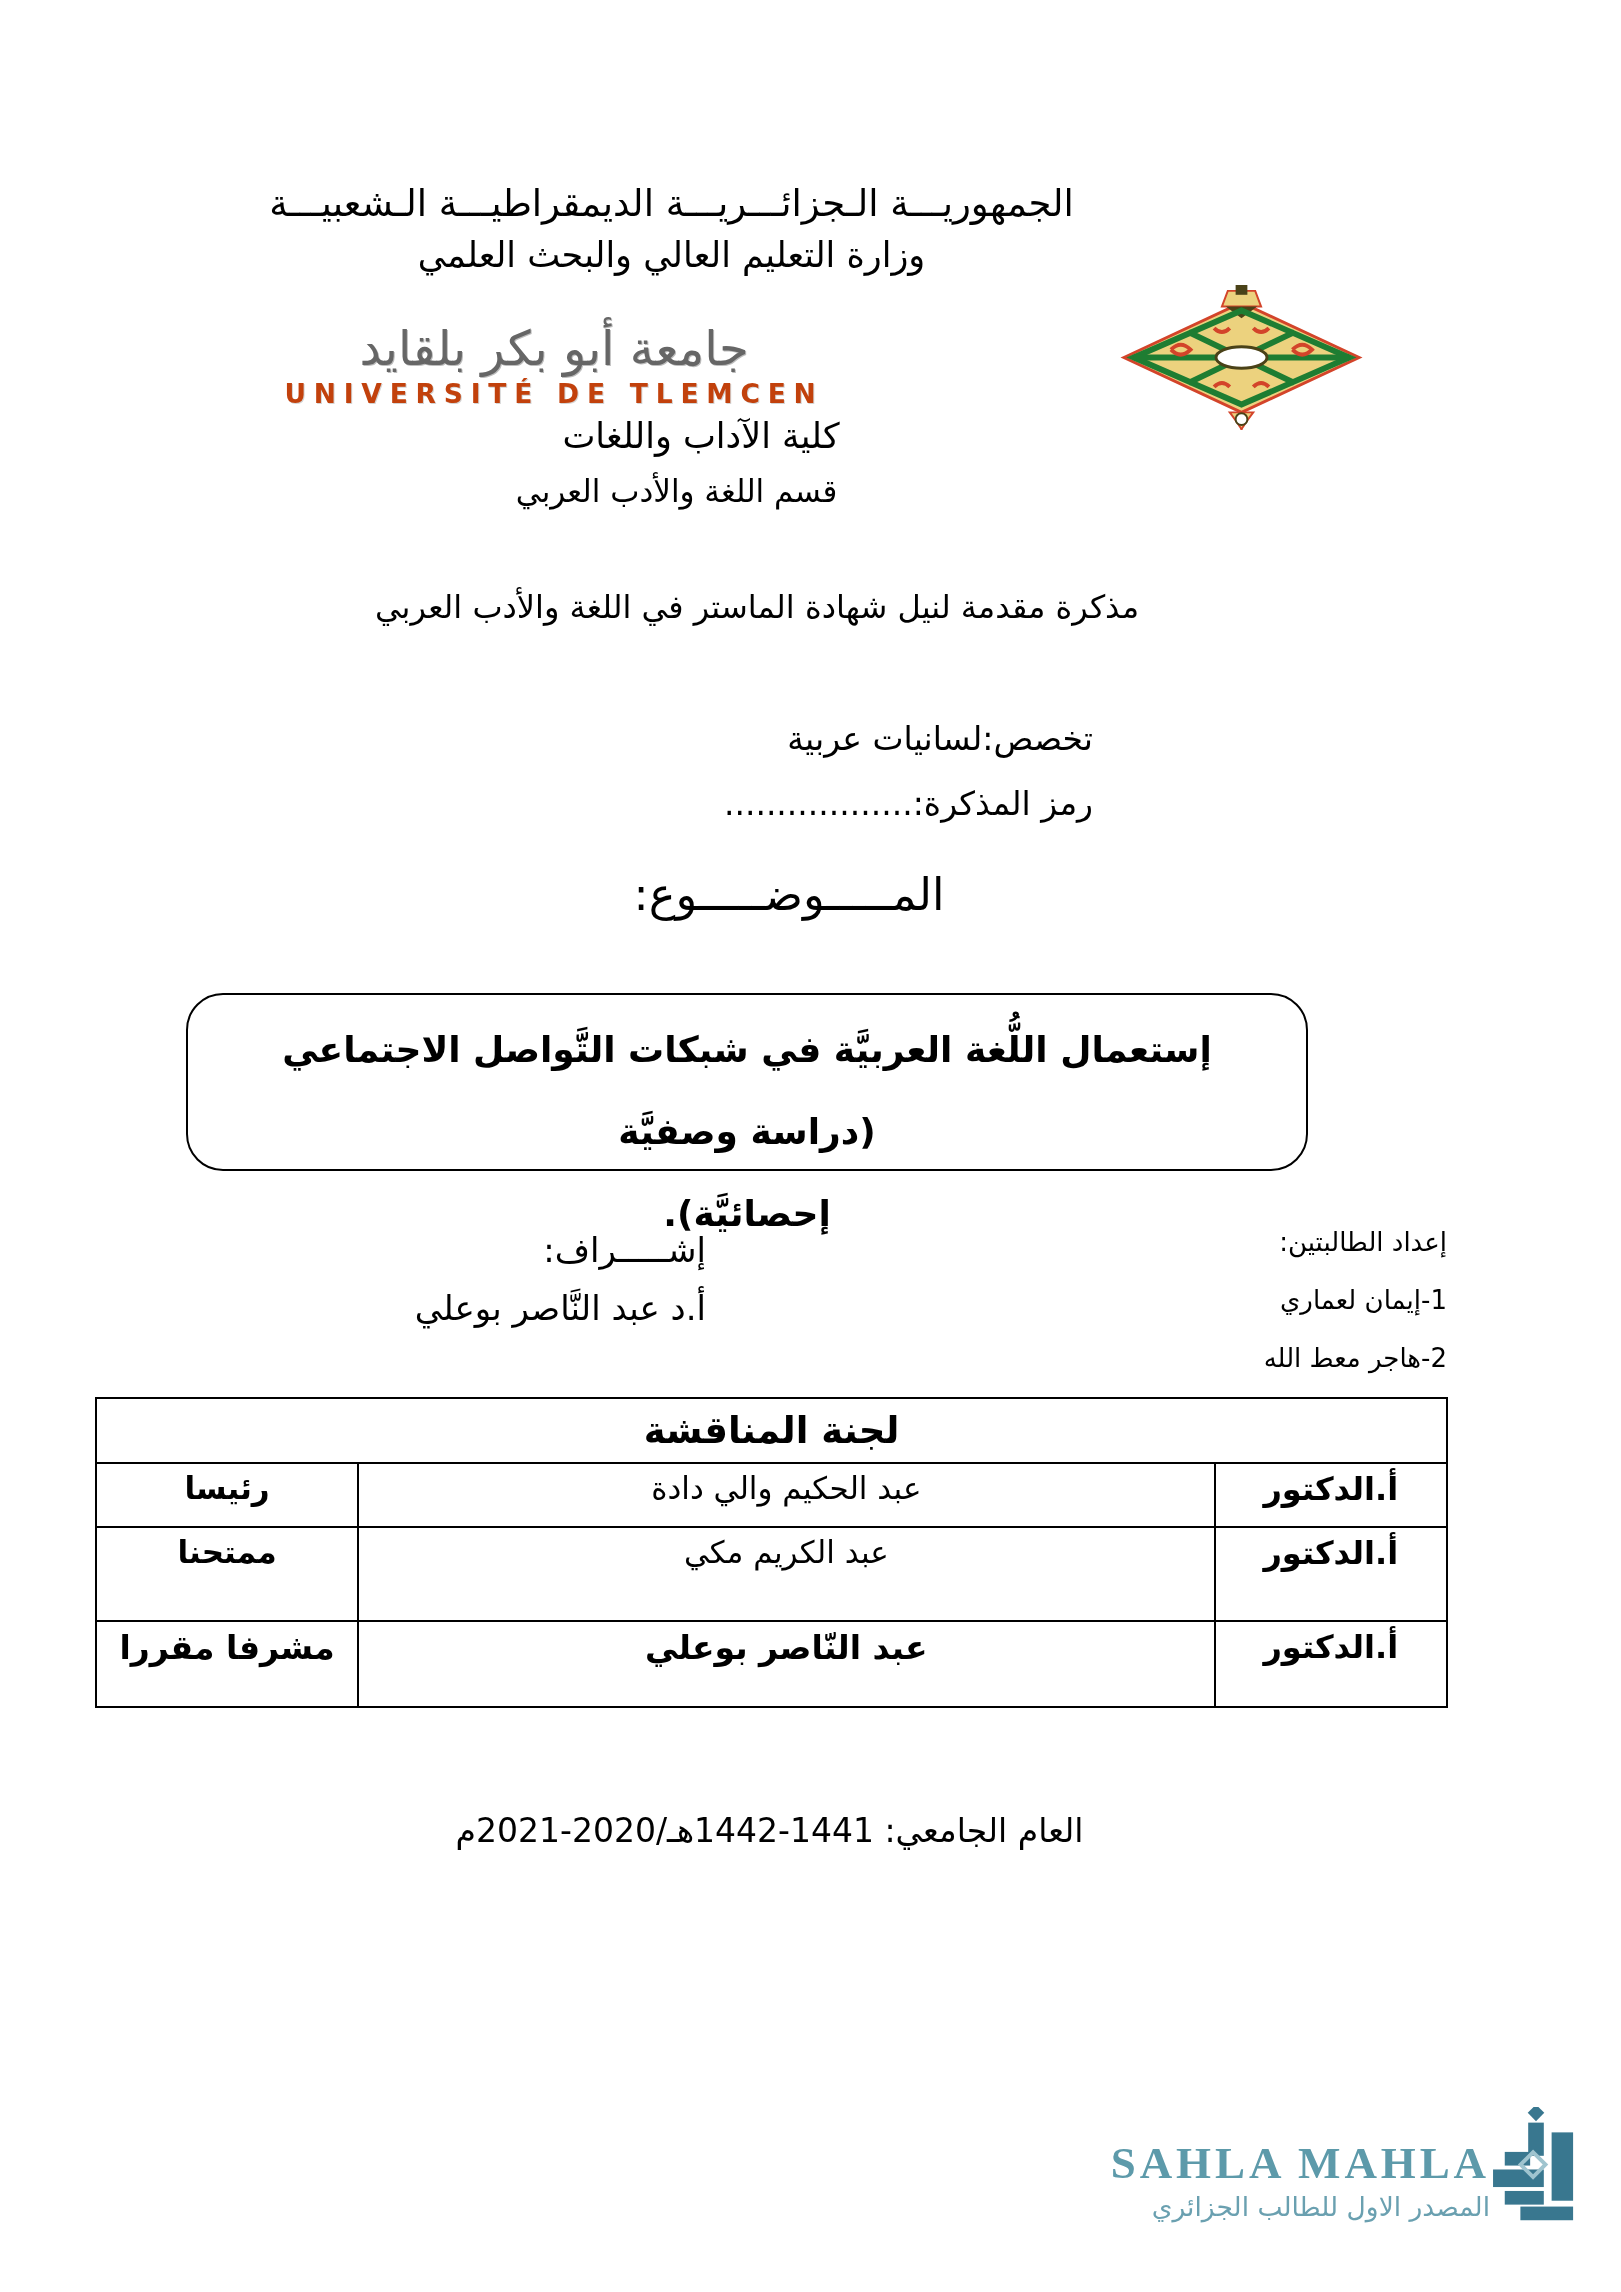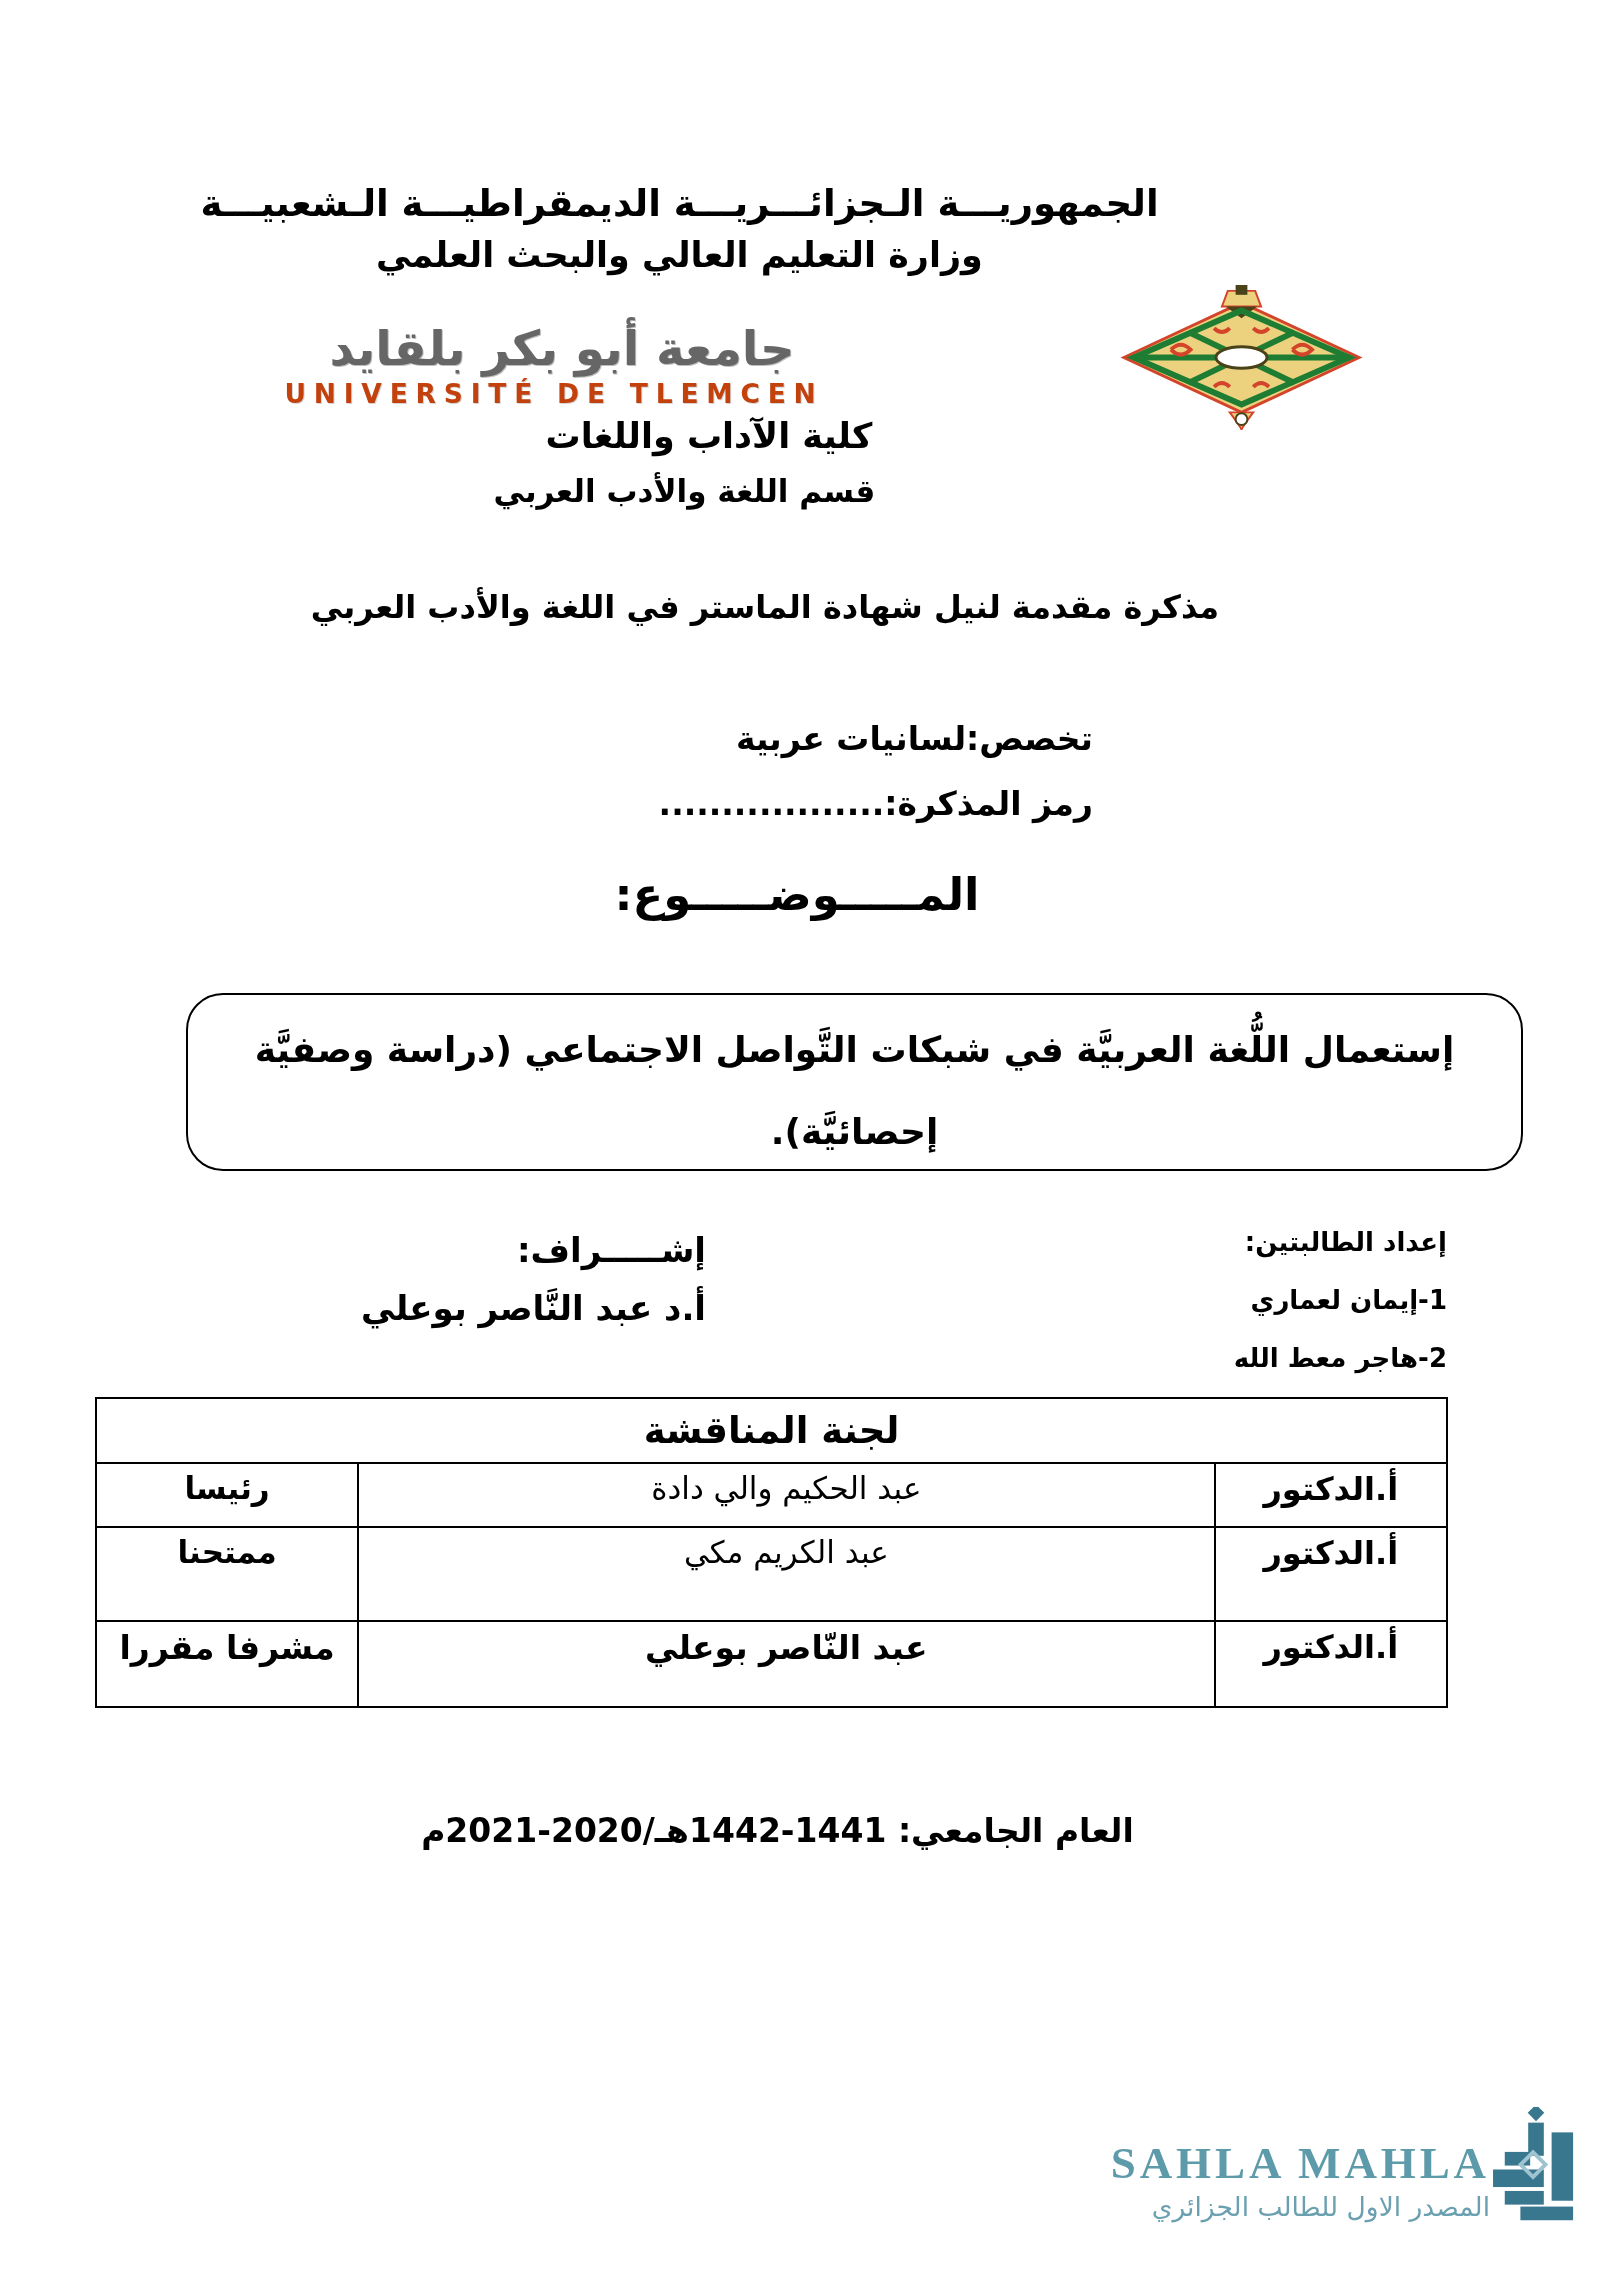--- a/index.html
+++ b/index.html
@@ -4,21 +4,21 @@
 <style>
   html,body{margin:0;padding:0;}
   body{
     width:1621px;height:2293px;position:relative;background:#ffffff;
     font-family:"DejaVu Sans",sans-serif;color:#000;overflow:hidden;
   }
   .abs{position:absolute;}
   .rtl{direction:rtl;unicode-bidi:plaintext;}
   .center{text-align:center;}
   .right{text-align:right;}
-  .b{font-weight:bold;padding-left:8px;}
+  .b{font-weight:normal;}
 
   
   .republic{top:182px;left:0;width:1343px;font-size:37px;}
   .ministry{top:235px;left:0;width:1343px;font-size:35px;}
 
   
   .univ-ar{top:320px;left:59px;width:990px;font-size:48px;color:#666666;
            text-shadow:1px 1px 0 #bdbdbd;}
   .univ-fr{top:378px;left:59px;width:990px;font-size:26.5px;color:#c2410c;
            letter-spacing:7.8px;font-weight:bold;text-shadow:1px 1px 0 #d4d4d4;}
@@ -26,21 +26,21 @@
 
   .faculty{top:416px;left:0;width:1402px;font-size:35px;}
   .department{top:473px;left:0;width:1353px;font-size:31px;}
   .memoir{top:588px;left:0;width:1514px;font-size:32px;}
 
   .spec-block{top:706px;right:528px;font-size:33px;line-height:65px;}
 
   .subject{top:868px;left:0;width:1578px;font-size:45px;letter-spacing:1px;}
 
   .title-box{
-    top:993px;left:186px;width:1337px;height:178px;box-sizing:border-box;
+    top:993px;left:186px;width:1122px;height:178px;box-sizing:border-box;
     border:2.9px solid #000;border-radius:37px;
   }
   .title-box-inner{
     padding:13.7px 41px 0 41px;font-size:36px;font-weight:bold;
     text-align:center;line-height:82px;
   }
 
   .students{top:1213px;right:174px;font-size:26px;line-height:58px;}
   .supervision{top:1221px;right:915px;font-size:34px;line-height:58px;}
 

